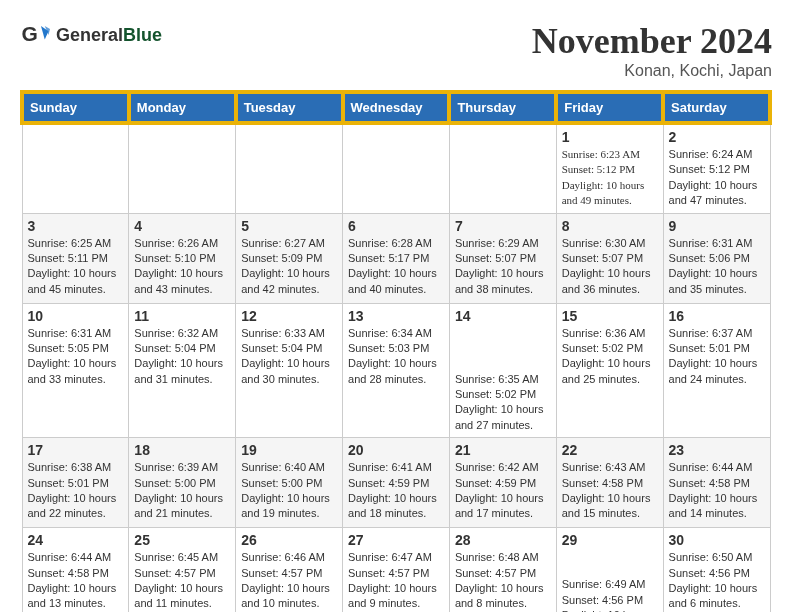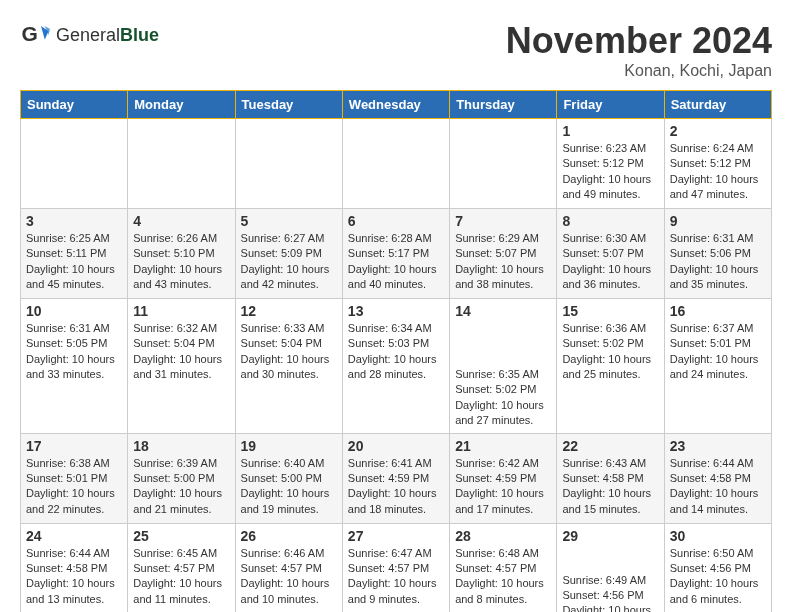--- a/index.html
+++ b/index.html
@@ -25,37 +25,38 @@
       width: 30px;
       height: 30px;
     }
     .title-area {
       text-align: right;
     }
     .month-title {
       font-size: 36px;
       font-weight: bold;
       color: #333;
+      font-family: Liberation Serif, serif;
     }
     .location {
       font-size: 16px;
       color: #555;
     }
     table {
       width: 100%;
       border-collapse: collapse;
       table-layout: fixed;
     }
     thead tr th {
       background-color: #2a6db5;
       color: #fff;
       font-size: 13px;
       font-weight: bold;
       padding: 6px 6px;
-      border: 1px solid #eab308;
+      border: 4px solid #eab308;
       text-align: left;
     }
     tbody tr td {
       border: 1px solid #ccc;
       vertical-align: top;
       padding: 4px 5px;
       font-size: 11px;
       height: 90px;
       background: #fff;
     }
@@ -83,21 +84,21 @@
 
 <div class="header-area">
   <div class="logo">
     <svg class="logo-icon" viewBox="0 0 40 40">
       <text x="2" y="28" font-size="28" font-weight="bold" fill="#333">G</text>
       <polygon points="28,8 38,15 33,26" fill="#2277cc"></polygon>
       <polygon points="33,8 40,12 38,20" fill="#2277cc" opacity="0.7"></polygon>
     </svg>
     <div>
       <div>
-        <span style="font-size:18px;font-weight:normal;color:#333;">General</span><span style="font-size:18px;font-weight:bold;color:#14532d;">Blue</span>
+        <span style="font-size:18px;font-weight:bold;color:#333;">General</span><span style="font-size:18px;font-weight:bold;color:#14532d;">Blue</span>
       </div>
     </div>
   </div>
   <div class="title-area">
     <div class="month-title">November 2024</div>
     <div class="location">Konan, Kochi, Japan</div>
   </div>
 </div>
 
 <table>
@@ -114,21 +115,21 @@
   </thead>
   <tbody id="calendar-body">
   <tr>
         <td class="empty-cell"></td>
         <td class="empty-cell"></td>
         <td class="empty-cell"></td>
         <td class="empty-cell"></td>
         <td class="empty-cell"></td>
         <td>
           <span class="day-number">1</span>
-          <div class="day-info" style="white-space: pre-line;">Sunrise: 6:23 AM
+          <div class="day-info" style="white-space: pre-line; font-family: Liberation Serif, serif;">Sunrise: 6:23 AM
 Sunset: 5:12 PM
 Daylight: 10 hours
 and 49 minutes.</div>
         </td>
         <td>
           <span class="day-number">2</span>
           <div class="day-info" style="white-space: pre-line;">Sunrise: 6:24 AM
 Sunset: 5:12 PM
 Daylight: 10 hours
 and 47 minutes.</div>

